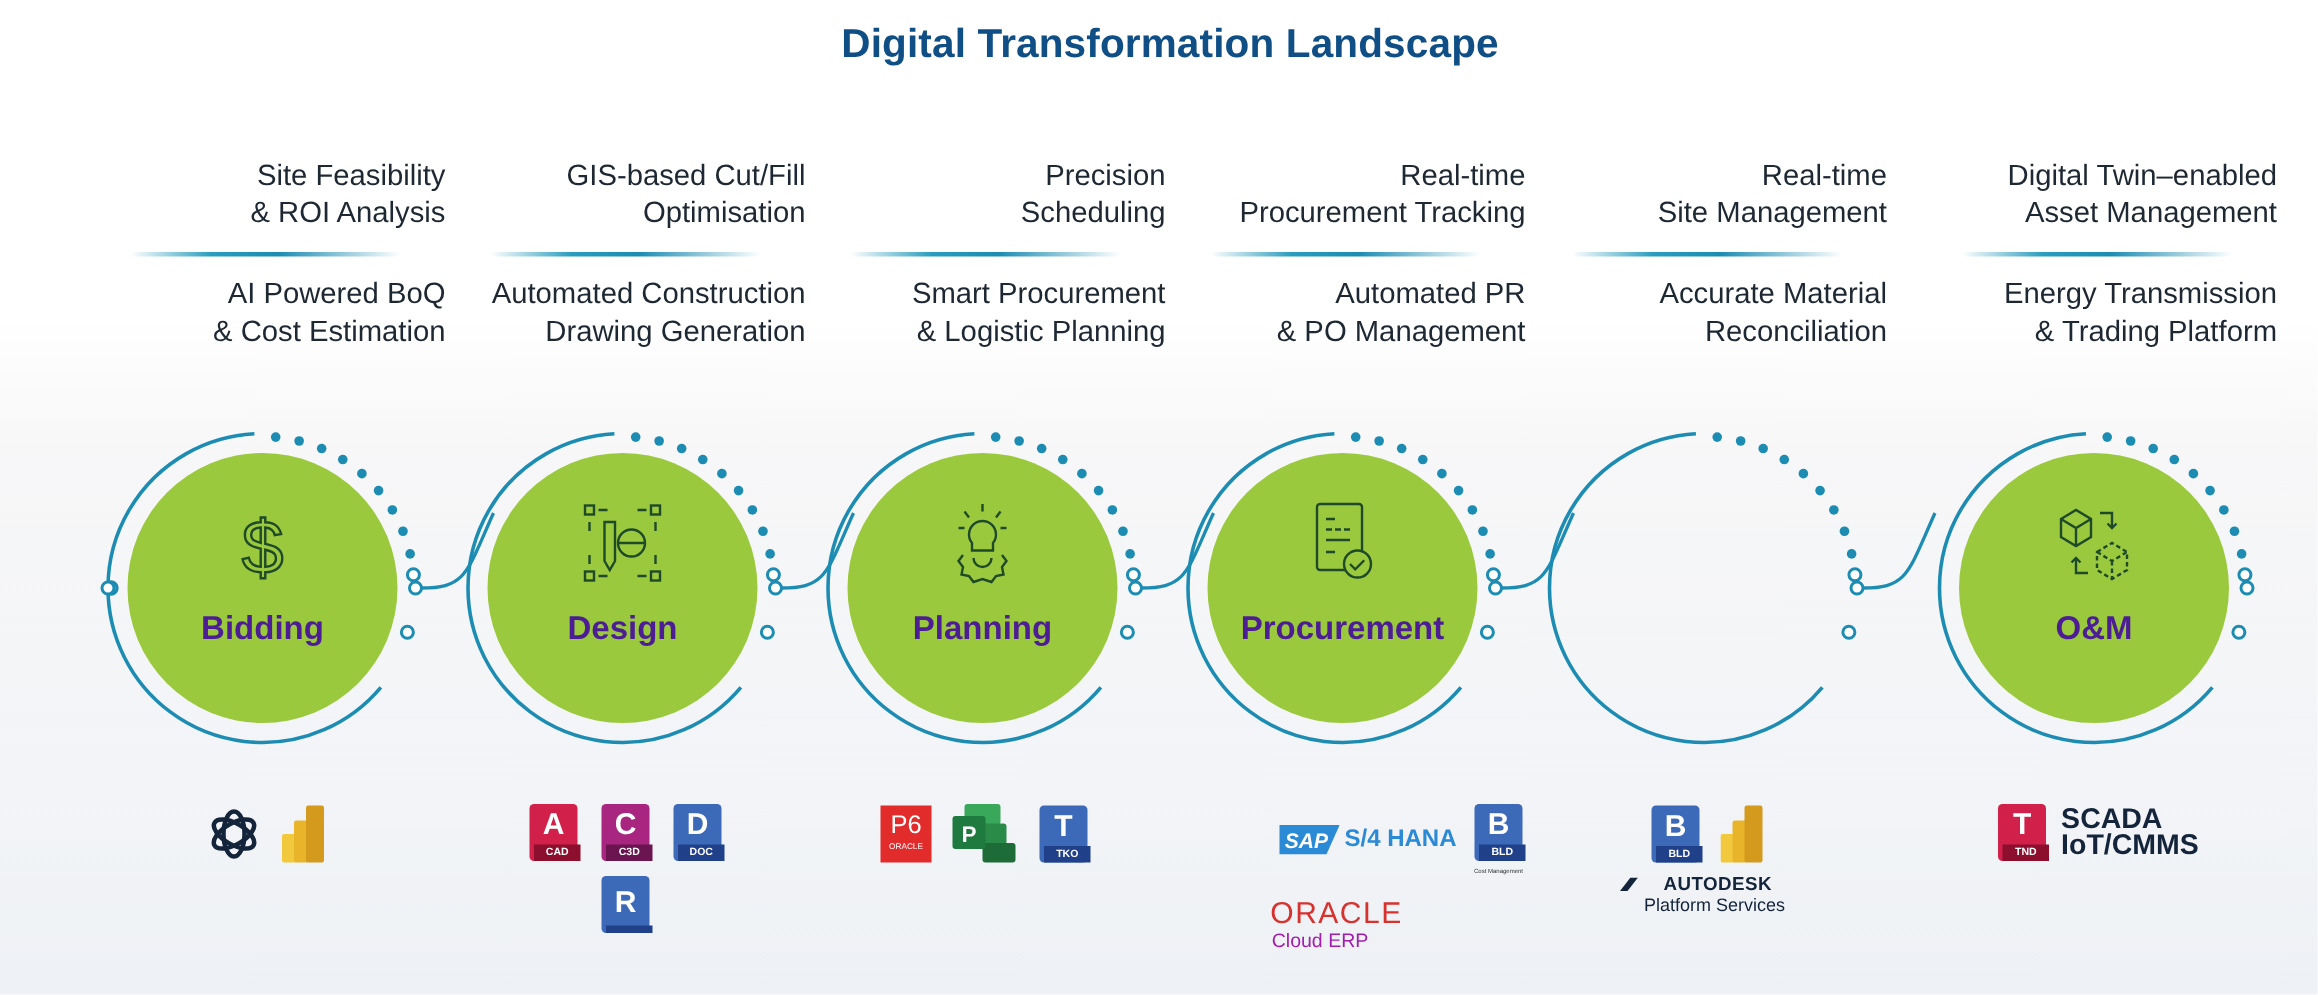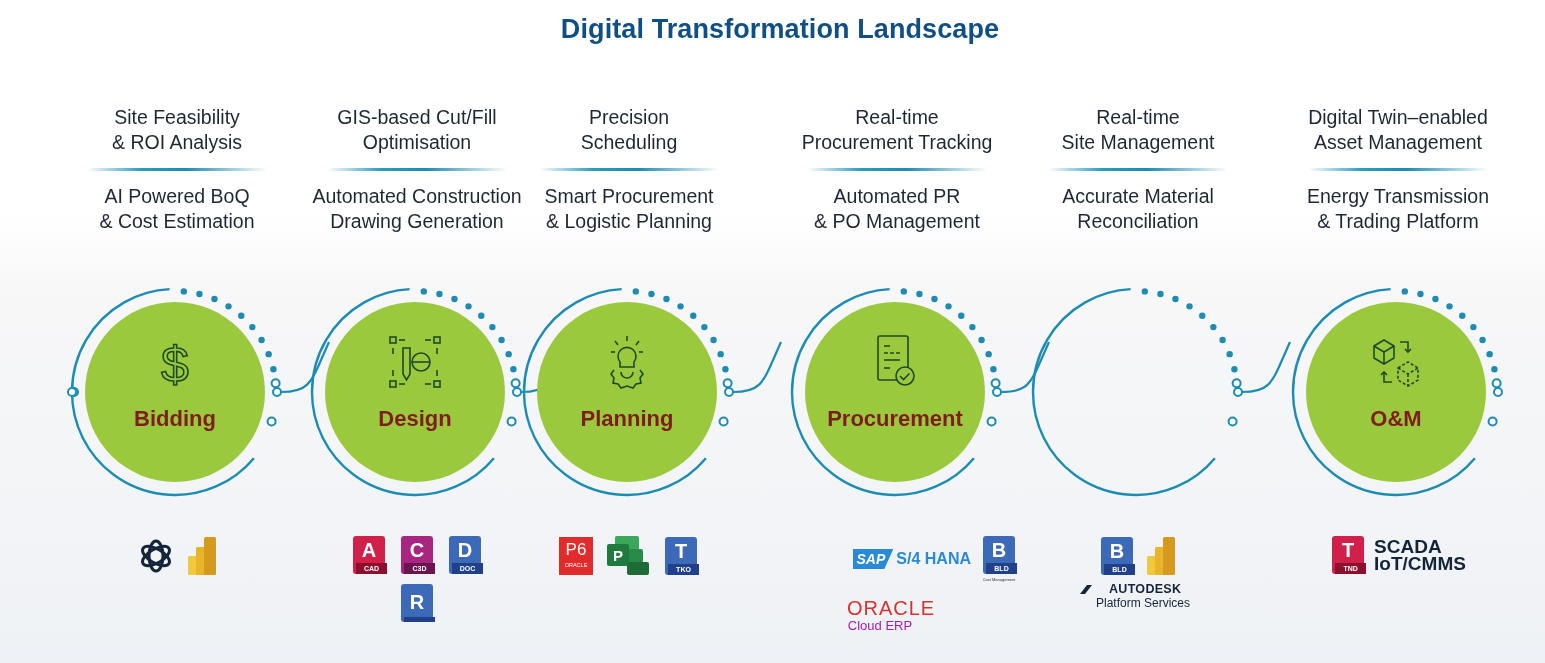--- a/index.html
+++ b/index.html
@@ -12,37 +12,37 @@
   }
   .title {
     position: absolute; left: 0; top: 14px; width: 1560px;
     text-align: center; font-size: 27px; font-weight: bold; color: #0f4f86;
     letter-spacing: 0.1px;
   }
   .stage {
     position: absolute; top: 0; width: 240px; height: 663px;
   }
   .cap {
-    position: absolute; left: 0; width: 240px; text-align: center;
+    position: absolute; left: 0; width: 240px; text-align: right;
     font-size: 19.5px; line-height: 25px; color: #1e2833; white-space: pre-line;
   }
   .cap.top { top: 105px; }
   .cap.bot { top: 184px; }
   .divider {
     position: absolute; left: 30px; top: 168px; width: 180px; height: 3px;
     background: linear-gradient(90deg, rgba(26,140,180,0) 0%, #2a9dbf 30%, #1c8cb3 55%, rgba(26,140,180,0) 100%);
     border-radius: 2px;
   }
   .circle {
     position: absolute; left: 28px; top: 302px; width: 180px; height: 180px;
     border-radius: 50%; background: #9bc93d;
   }
   .circle .label {
     position: absolute; left: 0; width: 180px; top: 104px; text-align: center;
-    font-size: 22px; font-weight: bold; color: #7f1d1d;
+    font-size: 22px; font-weight: bold; color: #4c1d95;
   }
   .circle .icon {
     position: absolute; left: 60px; top: 30px; width: 60px; height: 60px;
   }
   .ring { position: absolute; left: 0; top: 260px; width: 260px; height: 260px; pointer-events: none; }
   .logos { position: absolute; left: 0; width: 240px; top: 536px; }
   .row { display: flex; justify-content: center; align-items: center; gap: 12px; }
   .adsk {
     width: 36px; height: 38px; position: relative; border-radius: 3px;
     display: inline-block;
@@ -184,21 +184,21 @@
     <div class="row" style="margin-top:10px;">
       <div class="adsk">
           <div class="sq" style="background:#3d6ab8"></div>
           <div class="tag" style="background:#21408a;height:5px;"></div>
           <div class="letter" style="top:6px">R</div>
         </div>
     </div>
   </div>
 </div>
 
-<div class="stage" style="left:509px;">
+<div class="stage" style="left:537px;">
   <div class="cap top">Precision
 Scheduling</div>
   <div class="divider"></div>
   <div class="cap bot">Smart Procurement
 &amp; Logistic Planning</div>
   <svg class="ring" viewBox="0 0 260 260" style="overflow:visible">
       <path d="M 112.60939650697681 29.1411579202789 A 103 103 0 1 0 196.90257764125474 198.20712379771356" fill="none" stroke="#1c8cb3" stroke-width="2.4"></path>
       <circle cx="126.80273001751347" cy="31.384335492733697" r="3.2" fill="#1c8cb3"></circle>
       <circle cx="142.43411145556647" cy="34.00013164612436" r="3.2" fill="#1c8cb3"></circle>
       <circle cx="157.46384397741667" cy="39.02900980130353" r="3.2" fill="#1c8cb3"></circle>

